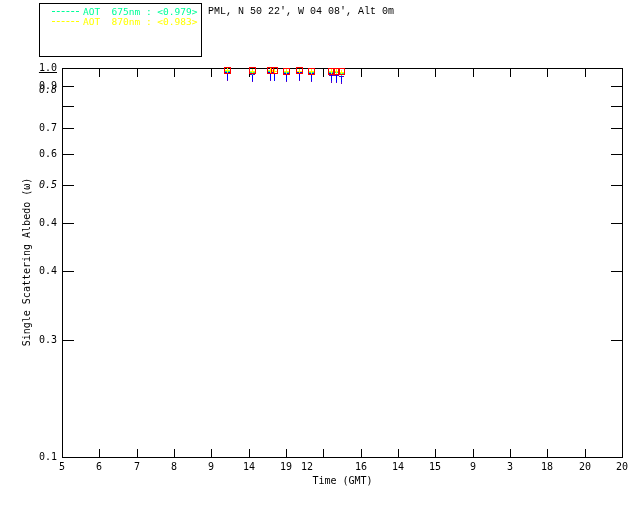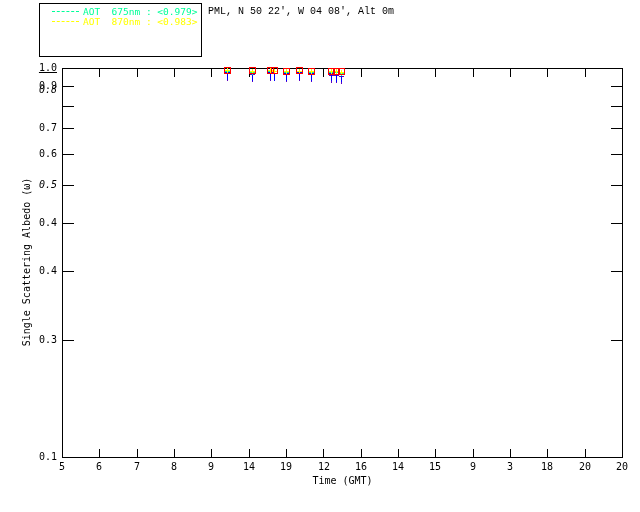--- a/index.html
+++ b/index.html
@@ -78,21 +78,21 @@
       <div class="tick" style="left: 211px; top: 69px; width: 1px; height: 8px; background: rgb(0, 0, 0);"></div>
       <div class="xtick-label" style="left: 198px; top: 461px; width: 26px; background: transparent;">9</div>
       <div class="tick" style="left: 249px; top: 449px; width: 1px; height: 8px; background: rgb(0, 0, 0);"></div>
       <div class="tick" style="left: 249px; top: 69px; width: 1px; height: 8px; background: rgb(0, 0, 0);"></div>
       <div class="xtick-label" style="left: 236px; top: 461px; width: 26px; background: transparent;">14</div>
       <div class="tick" style="left: 286px; top: 449px; width: 1px; height: 8px; background: rgb(0, 0, 0);"></div>
       <div class="tick" style="left: 286px; top: 69px; width: 1px; height: 8px; background: rgb(0, 0, 0);"></div>
       <div class="xtick-label" style="left: 273px; top: 461px; width: 26px; background: transparent;">19</div>
       <div class="tick" style="left: 323px; top: 449px; width: 1px; height: 8px; background: rgb(0, 0, 0);"></div>
       <div class="tick" style="left: 323px; top: 69px; width: 1px; height: 8px; background: rgb(0, 0, 0);"></div>
-      <div class="xtick-label" style="left: 311px; top: 461px; width: 26px; background: transparent;">12</div>
+      <div class="xtick-label" style="left: 294px; top: 461px; width: 26px; background: transparent;">12</div>
       <div class="tick" style="left: 361px; top: 449px; width: 1px; height: 8px; background: rgb(0, 0, 0);"></div>
       <div class="tick" style="left: 361px; top: 69px; width: 1px; height: 8px; background: rgb(0, 0, 0);"></div>
       <div class="xtick-label" style="left: 348px; top: 461px; width: 26px; background: transparent;">16</div>
       <div class="tick" style="left: 398px; top: 449px; width: 1px; height: 8px; background: rgb(0, 0, 0);"></div>
       <div class="tick" style="left: 398px; top: 69px; width: 1px; height: 8px; background: rgb(0, 0, 0);"></div>
       <div class="xtick-label" style="left: 385px; top: 461px; width: 26px; background: transparent;">14</div>
       <div class="tick" style="left: 435px; top: 449px; width: 1px; height: 8px; background: rgb(0, 0, 0);"></div>
       <div class="tick" style="left: 435px; top: 69px; width: 1px; height: 8px; background: rgb(0, 0, 0);"></div>
       <div class="xtick-label" style="left: 422px; top: 461px; width: 26px; background: transparent;">15</div>
       <div class="tick" style="left: 473px; top: 449px; width: 1px; height: 8px; background: rgb(0, 0, 0);"></div>

